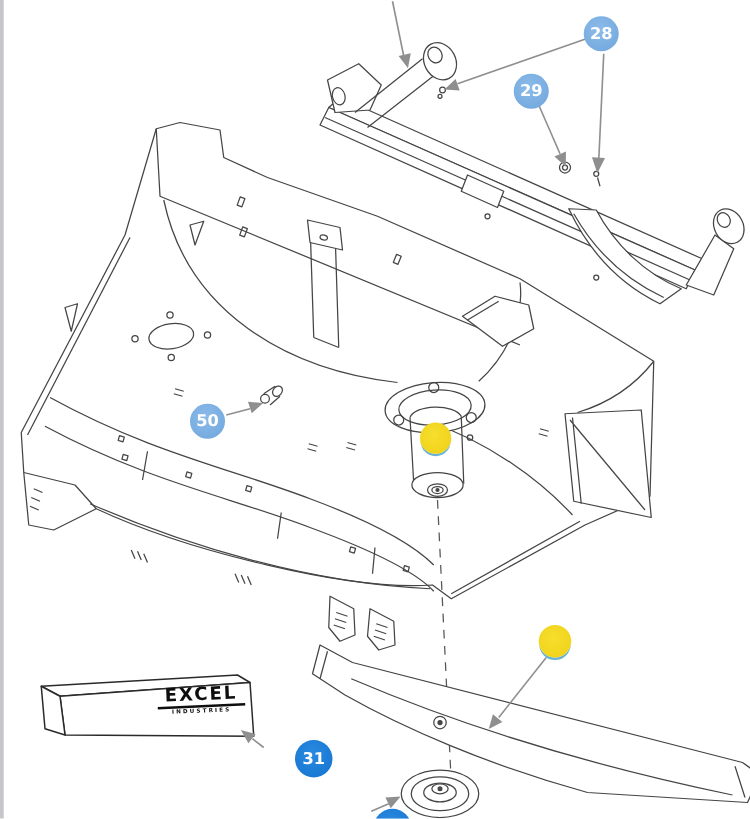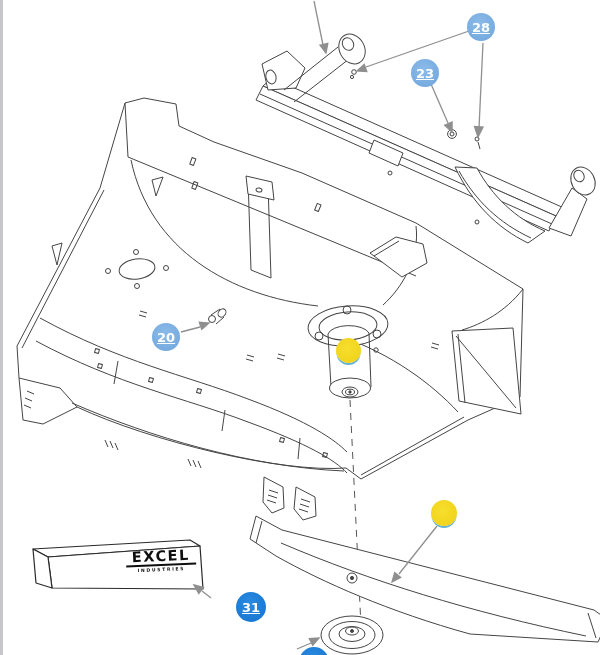--- a/index.html
+++ b/index.html
@@ -1,21 +1,21 @@
 <!DOCTYPE html>
 <html><head>
 <meta charset="utf-8">
 <style>
   html,body{margin:0;padding:0;background:#fff;}
   .stage{position:relative;width:600px;height:655px;background:#fff;overflow:hidden;
          font-family:"DejaVu Sans","Liberation Sans",sans-serif;}
   .page-edge{position:absolute;left:0;top:0;width:3px;height:655px;background:#c7c7cb;}
   svg{position:absolute;left:0;top:0;}
   .callout{position:absolute;border-radius:50%;display:flex;align-items:center;justify-content:center;
-           color:#fff;font-weight:bold;font-size:13px;cursor:pointer;user-select:none;text-decoration:underline;}
+           color:#fff;font-weight:bold;font-size:13px;cursor:pointer;user-select:none;}
   .callout.light{width:28px;height:28px;background:radial-gradient(circle at 45% 38%,#8cbbe9,#6ea5dc);}
   .callout.dark{width:30px;height:30px;background:radial-gradient(circle at 45% 38%,#2b8ae0,#1273cf);margin-left:33px;}
   .hl{position:absolute;border-radius:50%;
       background:radial-gradient(circle at 45% 40%,#f7df2e,#eecf15);
       box-shadow:0 2.5px 0 -0.5px rgba(62,159,201,.8);cursor:pointer;}
   .hl.spindle{left:336px;top:338px;width:25px;height:25px;}
   .hl.blade{left:431px;top:500px;width:26px;height:26px;}
   .brand-logo{position:absolute;left:124px;top:549px;width:74px;transform:rotate(-2.5deg);
               text-align:center;color:#0e0e0e;}
   .brand-name{font-weight:bold;font-size:14.5px;letter-spacing:1.5px;line-height:15px;}
@@ -170,24 +170,24 @@
       <polygon points="319,638 312.7,645.4 309.3,638.6"></polygon>
       <path fill="none" d="M437,526 L399,574"></path>
       <polygon points="392,582 394.7,572.6 400.7,577.4"></polygon>
     </g>
   </svg>
 
   <div class="callout light" style="left:467px;top:13px;">
     <span>28</span>
   </div>
   <div class="callout light" style="left:411px;top:59px;">
-    <span>23</span>
+    <span>29</span>
   </div>
   <div class="callout light" style="left:152px;top:323px;">
-    <span>20</span>
+    <span>50</span>
   </div>
   <div class="callout dark" style="left:203px;top:592px;">
     <span>31</span>
   </div>
   <div class="callout dark" style="left:266px;top:647px;">
     <span>32</span>
   </div>
 
   <div class="hl spindle"></div>
   <div class="hl blade"></div>

